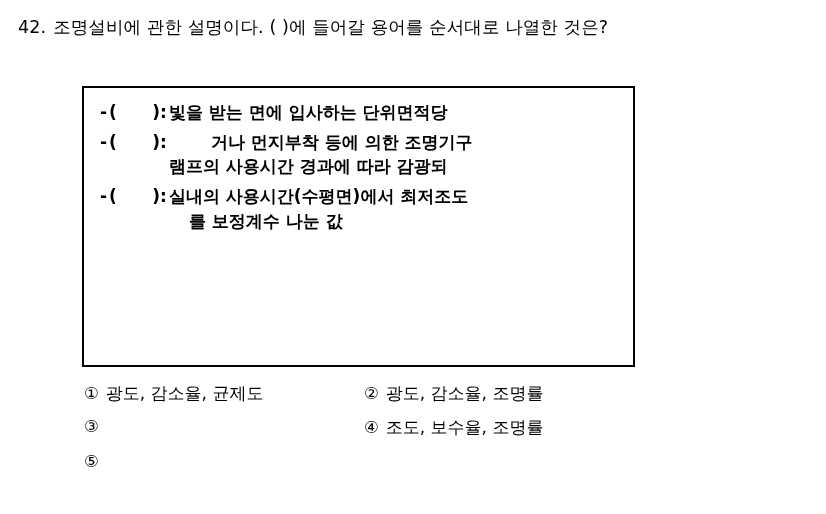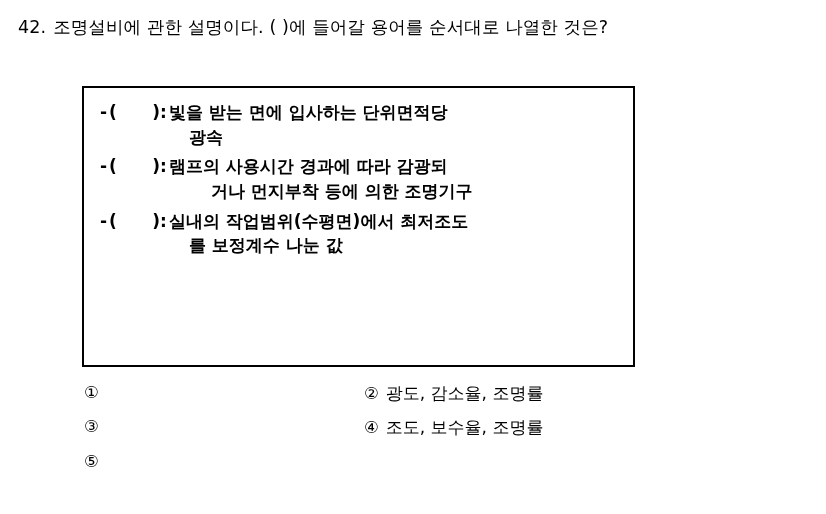--- a/index.html
+++ b/index.html
@@ -127,49 +127,49 @@
 
   <div class="box">
 
     <div class="box-row">
       <span class="bullet">-</span>
       <span class="blank">(      ):</span>
       <span class="row-body">
         <span class="row-line justify">
           <span>빛을 받는 면에 입사하는 단위면적당</span>
         </span>
-        <span class="row-line indent-1">광속</span>
       </span>
     </div>
 
     <div class="box-row">
       <span class="bullet">-</span>
       <span class="blank">(      ):</span>
       <span class="row-body">
+        <span class="row-line indent-2">거나 먼지부착 등에 의한 조명기구</span>
         <span class="row-line">램프의 사용시간 경과에 따라 감광되</span>
-        <span class="row-line indent-2">거나 먼지부착 등에 의한 조명기구</span>
       </span>
     </div>
 
     <div class="box-row">
       <span class="bullet">-</span>
       <span class="blank">(      ):</span>
       <span class="row-body">
-        <span class="row-line">실내의 작업범위(수평면)에서 최저조도</span>
+        <span class="row-line">실내의 사용시간(수평면)에서 최저조도</span>
         <span class="row-line indent-1">를 보정계수 나눈 값</span>
       </span>
     </div>
 
   </div>
 
   <div class="choices">
 
     <div class="choice-row">
       <div class="choice col1">
         <span class="choice-mark">①</span>
+        <span class="choice-text">광도, 감소율, 균제도</span>
       </div>
       <div class="choice">
         <span class="choice-mark">②</span>
         <span class="choice-text">광도, 감소율, 조명률</span>
       </div>
     </div>
 
     <div class="choice-row">
       <div class="choice col1">
         <span class="choice-mark">③</span>

